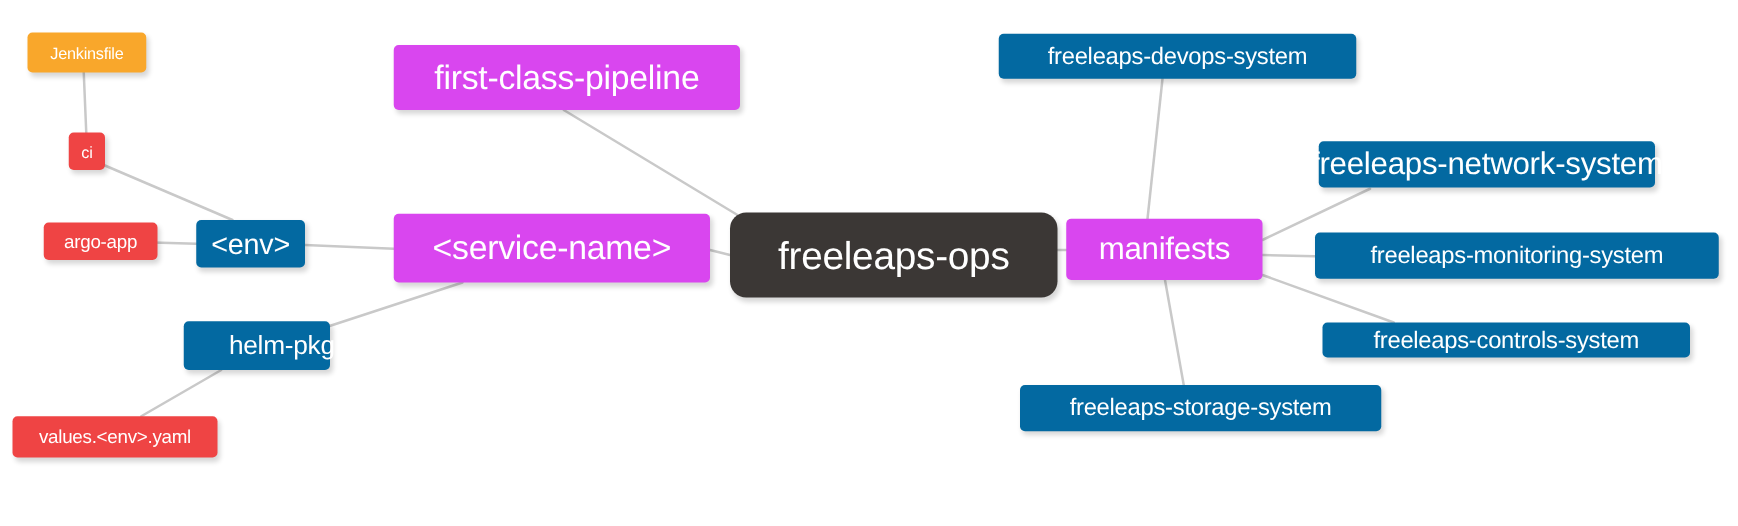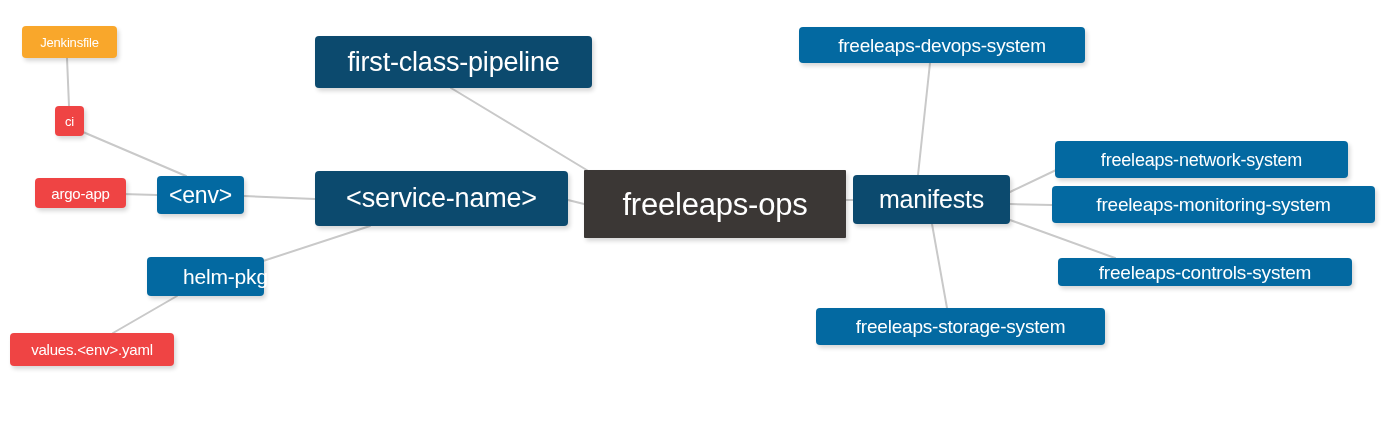--- a/index.html
+++ b/index.html
@@ -36,36 +36,36 @@
     align-items: center;
     justify-content: center;
     color: #ffffff;
     border-radius: 4px;
     white-space: nowrap;
     line-height: 1;
     letter-spacing: -0.2px;
     box-shadow: 2px 3px 4px rgba(0,0,0,0.16);
     z-index: 2;
   }
-  .node.root      { background: #3b3735; border-radius: 1px; }
-  .node.blue      { background: #0c4a6e; }
+  .node.root      { background: #3b3735; border-radius: 13px; }
+  .node.blue      { background: #d946ef; }
   .node.green     { background: #0369a1; }
   .node.orange    { background: #f9a72b; }
   .node.red       { background: #ef4444; }
 
   
   .n-root   { left: 584px; top: 170px; width: 262px; height: 68px;  font-size: 31px; }
   .n-svc    { left: 315px; top: 171px; width: 253px; height: 55px;  font-size: 27px; }
   .n-man    { left: 853px; top: 175px; width: 157px; height: 49px;  font-size: 25px; }
   .n-fcp    { left: 315px; top: 36px;  width: 277px; height: 52px;  font-size: 27px; }
   .n-env    { left: 157px; top: 176px; width: 87px;  height: 38px;  font-size: 23px; }
   .n-helm   { left: 147px; top: 257px; width: 117px; height: 39px;  font-size: 21px; padding-left: 40px; }
 
   .n-devops { left: 799px;  top: 27px;  width: 286px; height: 36px; font-size: 19px; }
-  .n-net    { left: 1055px; top: 113px; width: 293px; height: 37px; font-size: 18px; margin-top: 28px; }
+  .n-net    { left: 1055px; top: 113px; width: 269px; height: 37px; font-size: 25px; }
   .n-mon    { left: 1052px; top: 186px; width: 323px; height: 37px; font-size: 19px; }
   .n-ctl    { left: 1058px; top: 258px; width: 294px; height: 28px; font-size: 19px; }
   .n-sto    { left: 816px;  top: 308px; width: 289px; height: 37px; font-size: 19px; }
 
   .n-jenk   { left: 22px; top: 26px;  width: 95px;  height: 32px; font-size: 13px; align-items: center; }
   .n-ci     { left: 55px; top: 106px; width: 29px;  height: 30px; font-size: 13px; }
   .n-argo   { left: 35px; top: 178px; width: 91px;  height: 30px; font-size: 15px; }
   .n-vals   { left: 10px; top: 333px; width: 164px; height: 33px; font-size: 15px; }
 </style>
 </head>

